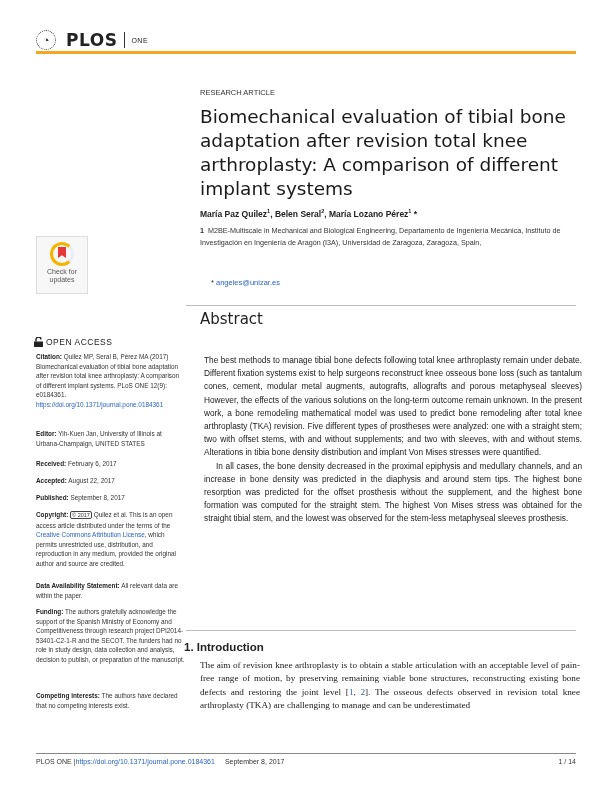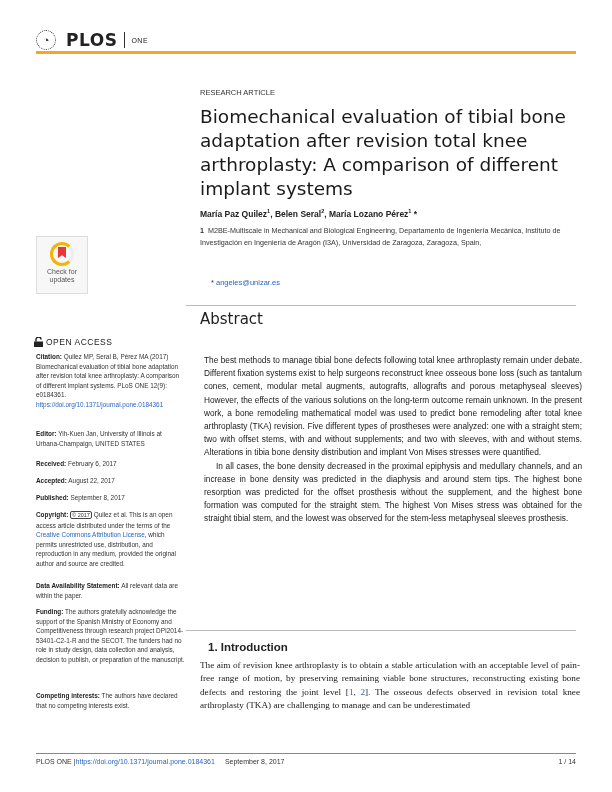--- a/index.html
+++ b/index.html
@@ -27,21 +27,21 @@
   .oa .lock{width:9px;height:10px;margin-right:3px;}
   .side{left:36px;width:150px;font-family:"Liberation Sans",sans-serif;font-size:6.4px;line-height:9.6px;color:#333;}
   .side b{color:#222;}
   .side .link{color:#2a64c5;}
   .abs-h{left:200px;top:310px;font-family:"DejaVu Sans",sans-serif;font-size:15px;color:#222;}
   .abs-rule{left:186px;top:305px;width:390px;height:1px;background:#bbb;}
   .abstract{left:204px;top:334px;width:378px;font-size:8.3px;line-height:13.2px;color:#1a1a1a;text-align:justify;margin-top:20px;}
   .abstract p{margin:0;}
   .abstract p.ind{text-indent:12px;}
   .intro-rule{left:186px;top:630px;width:390px;height:1px;background:#bbb;}
-  .intro-h{left:208px;top:641px;font-size:11.5px;font-weight:bold;color:#222;}
+  .intro-h{left:184px;top:641px;font-size:11.5px;font-weight:bold;color:#222;}
   .intro{left:200px;top:659px;width:380px;font-family:"Liberation Serif",serif;font-size:9.2px;line-height:13.3px;color:#1a1a1a;text-align:justify;}
   .intro .ref{color:#2a64c5;}
   .foot-rule{left:36px;top:753px;width:540px;height:1px;background:#888;}
   .footer{left:36px;top:758px;width:540px;font-size:7px;color:#333;display:flex;}
   .footer .link{color:#2a64c5;}
   .footer .pg{margin-left:auto;}
 </style>
 </head>
 <body>
 

